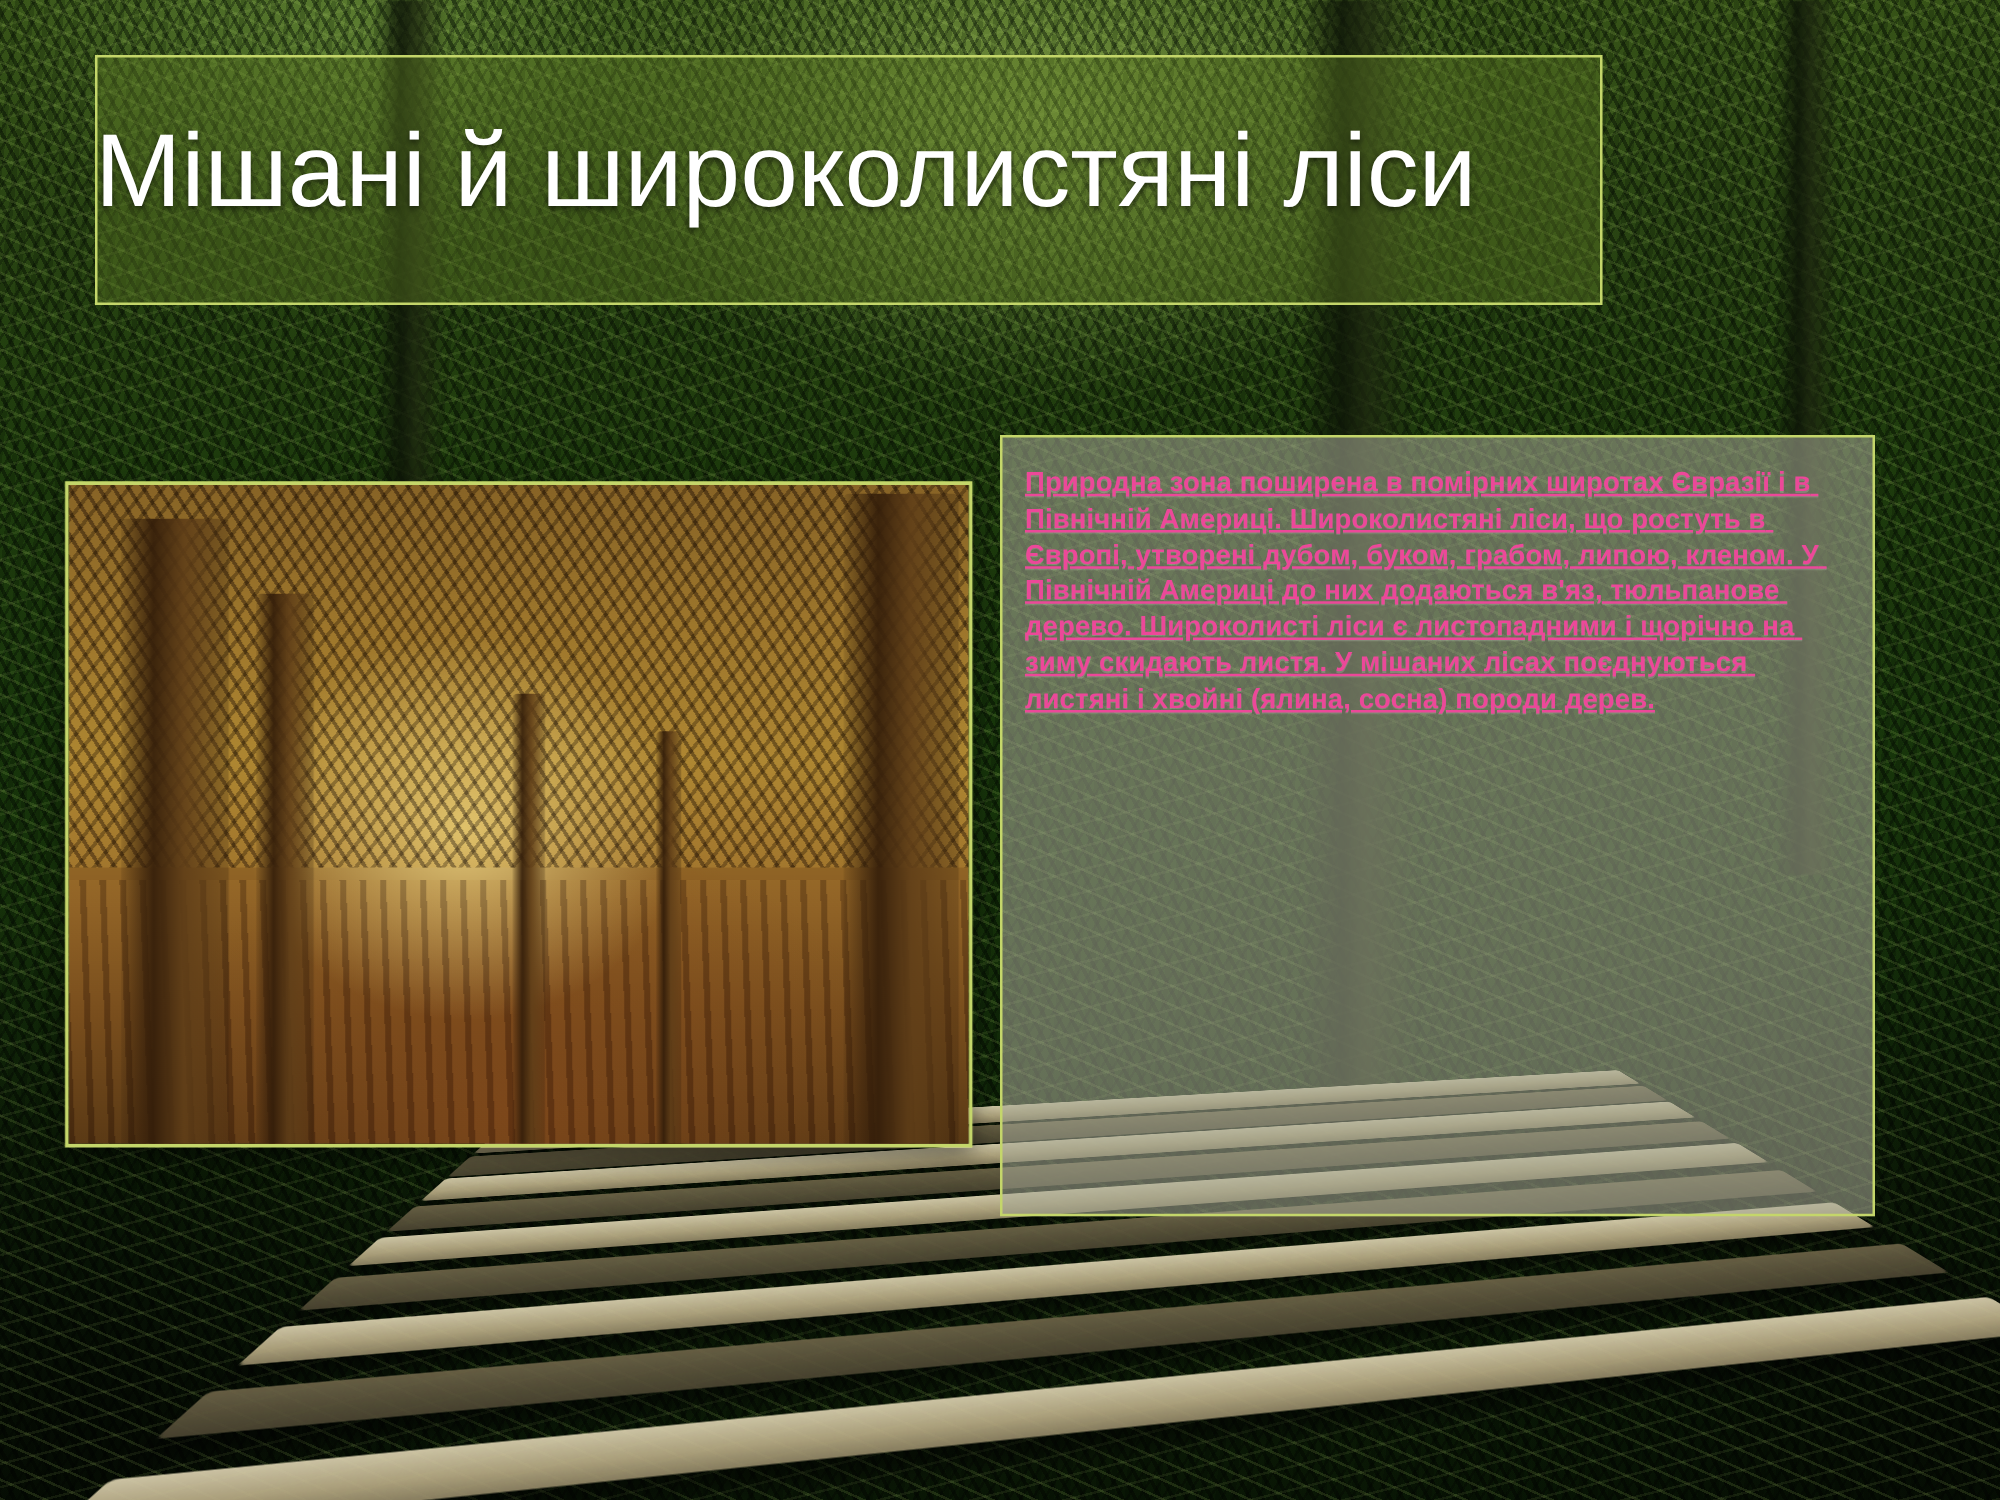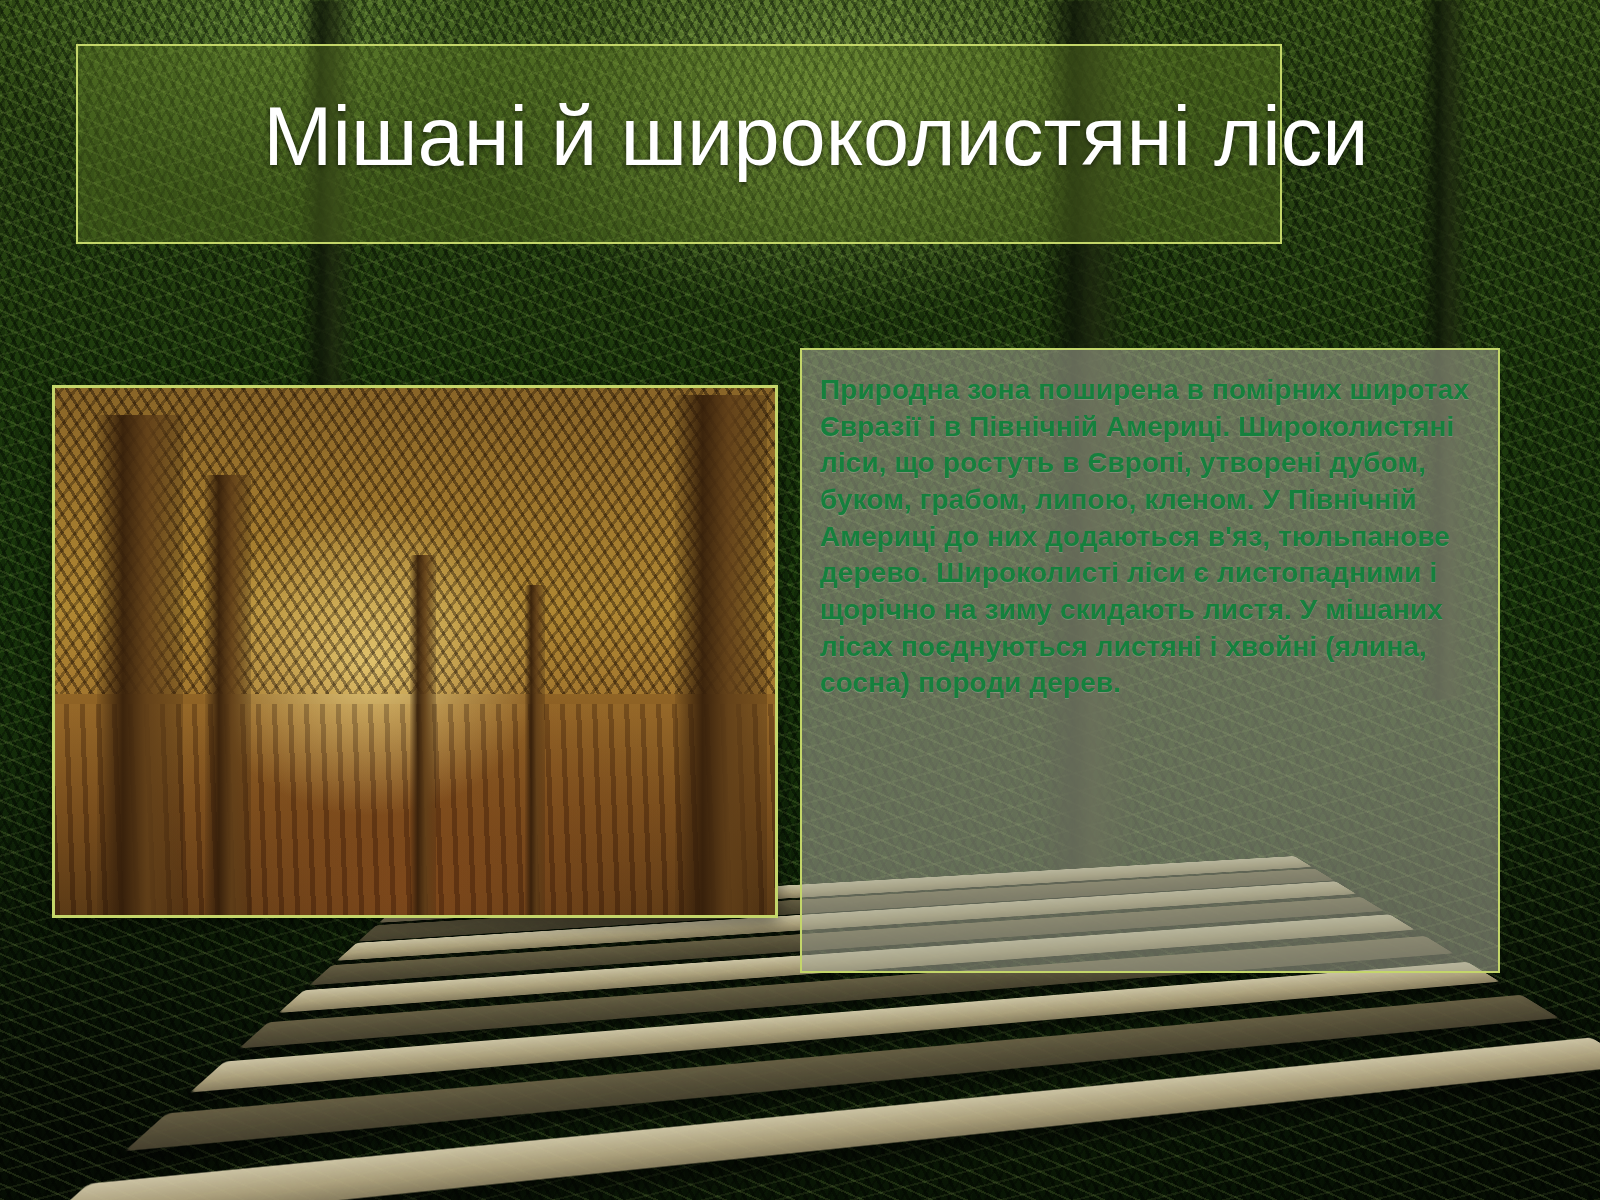--- a/index.html
+++ b/index.html
@@ -92,24 +92,23 @@
   }
   .title-text {
     position: absolute;
     left: 76px;
     top: 95px;
     width: 1400px;
     color: #ffffff;
     font-size: 83px;
     line-height: 1.0;
     letter-spacing: 0px;
-    text-align: center;
+    text-align: left;
     text-shadow: 0 2px 5px rgba(0,0,0,0.55);
     white-space: nowrap;
-    padding-left: 40px;
   }
 
   
   .photo-frame {
     position: absolute;
     left: 52px;
     top: 385px;
     width: 726px;
     height: 533px;
     border: 3px solid #c4d66a;
@@ -153,27 +152,28 @@
     left: 800px;
     top: 348px;
     width: 700px;
     height: 625px;
     background: rgba(168,170,150,0.56);
     border: 2px solid #c4d66a;
     box-sizing: border-box;
     padding: 22px 26px 16px 18px;
   }
   .body-text {
-    color: #15803d;
-    font-size: 28px;
+    color: #ec4899;
+    font-size: 22px;
     font-weight: bold;
     line-height: 1.31;
     letter-spacing: 0.1px;
     white-space: pre-wrap;
     text-shadow: 0 1px 0 rgba(255,255,255,0.18);
+    text-decoration: underline;
   }
 </style>
 </head>
 <body>
 
 <div class="slide">
 
   <div class="bg"></div>
   <div class="fronds"></div>
   <div class="fronds2"></div>

